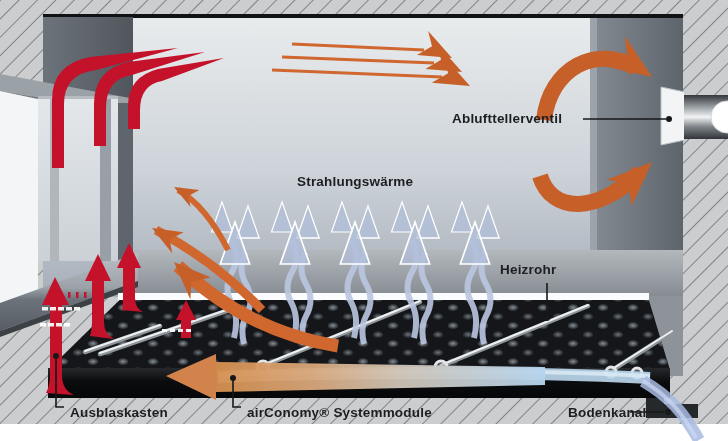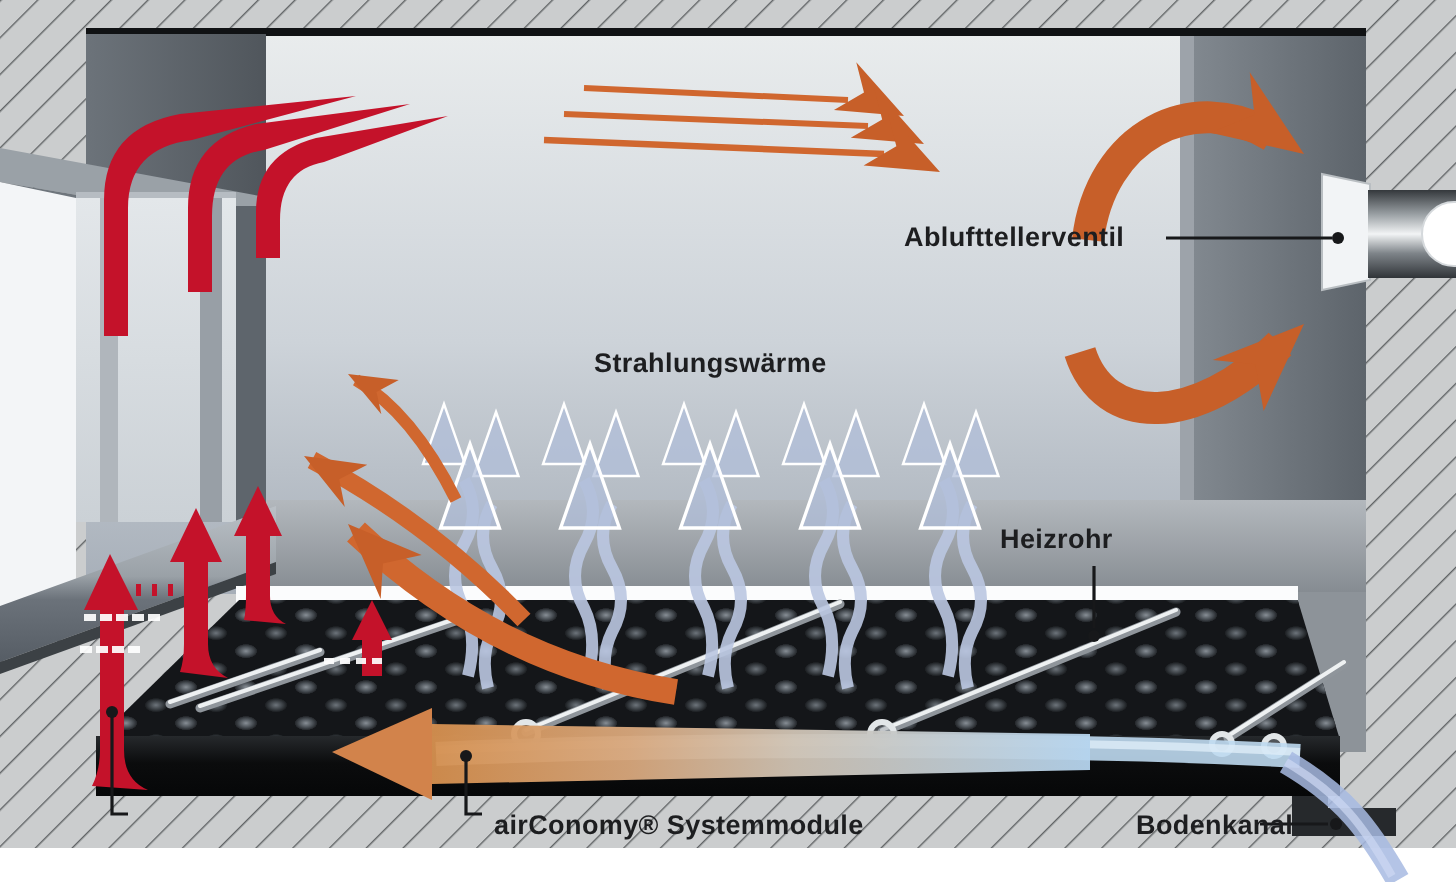--- a/index.html
+++ b/index.html
@@ -252,15 +252,16 @@
       <path d="M233,380 V407 H241" fill="none"></path>
         <circle cx="233" cy="378" r="3" stroke="none"></circle>
       <path d="M630,412 H664" fill="none"></path>
         <circle cx="668" cy="412" r="3" stroke="none"></circle>
     </g>
   </svg>
 
   <div class="lbl" style="left:452px;top:111px;">Ablufttellerventil</div>
   <div class="lbl" style="left:297px;top:174px;">Strahlungswärme</div>
   <div class="lbl" style="left:500px;top:262px;">Heizrohr</div>
+  <div class="lbl" style="left:70px;top:405px;">Ausblaskasten</div>
   <div class="lbl" style="left:247px;top:405px;text-align:right;">airConomy® Systemmodule</div>
   <div class="lbl" style="left:537px;top:405px;margin-left:31px;">Bodenkanal</div>
 </div>
 
 </body></html>

